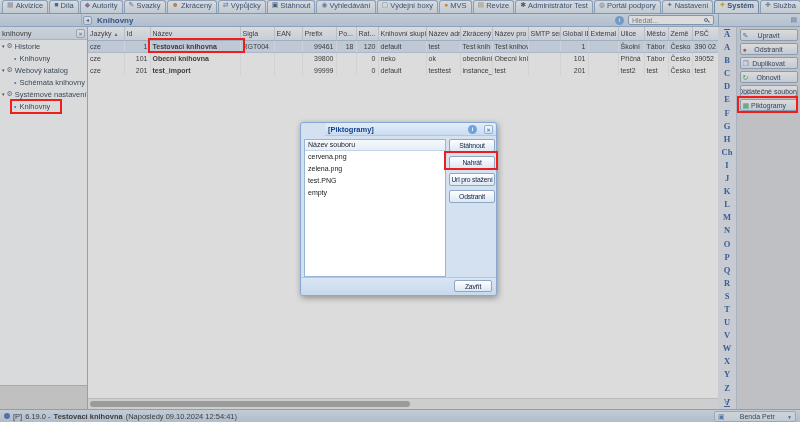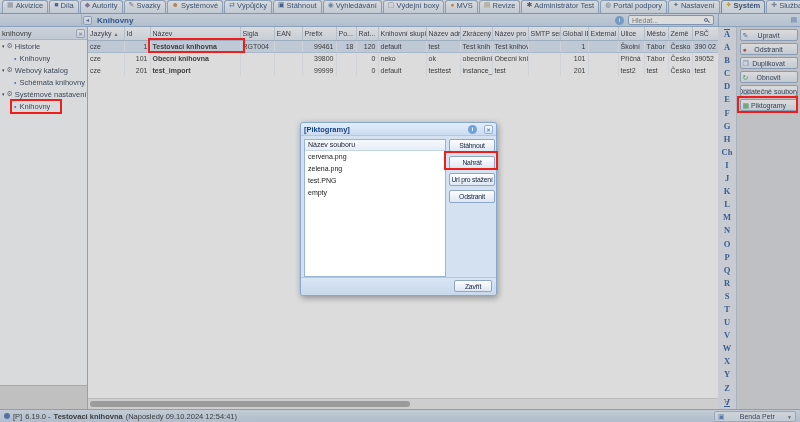--- a/index.html
+++ b/index.html
@@ -104,21 +104,21 @@
   .user-box { position:absolute; right:4px; top:1px; width:82px; height:11px; border:1px solid #a5b8d0;
     border-radius:2px; background:linear-gradient(#eef4fb,#dbe6f3); display:flex; align-items:center;
     font-size:7px; padding:0 3px; color:#1a2b44; }
   .user-box .uicon { color:#4a78b8; font-size:7px; margin-right:3px; }
   .user-box .uname { flex:1; text-align:center; white-space:nowrap; overflow:hidden; }
   .user-box .caret { font-size:5px; color:#44597a; }
 
   
   .mask { position:absolute; left:0; top:0; width:800px; height:422px; background:rgba(130,130,130,0.28); z-index:50; }
   .dialog { position:absolute; left:300px; top:122px; width:197px; height:174px; z-index:100;
-    background:#d4e1f1; border:1px solid #87a8d0; border-radius:3px; box-shadow:1px 2px 6px rgba(0,0,0,0.35); }
+    background:#d4e1f1; border:1px solid #87a8d0; border-radius:3px; box-shadow:1px 2px 6px rgba(0,0,0,0.35);padding-left:24px; }
   .dlg-title { height:13px; display:flex; align-items:center; padding:0 3px;
     background:linear-gradient(#e3eefb,#cadbf0); border-bottom:1px solid #b3c8df; border-radius:3px 3px 0 0; }
   .dlg-title .t { font-size:7.5px; font-weight:bold; color:#15428b; flex:1; }
   .dlg-close { width:9px; height:9px; margin-left:3px; border:1px solid #8fb0d8; border-radius:2px;
     background:linear-gradient(#f4f8fc,#d7e4f2); font-size:5.5px; line-height:8px; text-align:center; color:#2f5fae; }
   .dlg-list { position:absolute; left:3px; top:16px; width:142px; height:138px; background:#fff; border:1px solid #9ab4d6; }
   .dlg-list-header { height:11px; background:linear-gradient(#f6f9fc,#e5edf6); border-bottom:1px solid #c4d4e6;
     font-size:7px; color:#223; padding:0 3px; line-height:10px; }
   .dlg-row { height:12px; font-size:7px; color:#1a1a1a; padding:0 3px; line-height:12px; white-space:nowrap; overflow:hidden; }
   .dlg-btns { position:absolute; left:148px; top:16px; width:46px; display:flex; flex-direction:column; gap:4px; }
@@ -151,21 +151,21 @@
   <div class="tab">
       <span class="ticon" style="color: rgb(138, 109, 160);">◆</span>
       <span>Autority</span>
     </div>
   <div class="tab">
       <span class="ticon" style="color: rgb(85, 101, 125);">✎</span>
       <span>Svazky</span>
     </div>
   <div class="tab">
       <span class="ticon" style="color: rgb(192, 123, 58);">☻</span>
-      <span>Systémové</span>
+      <span>Zkrácený</span>
     </div>
   <div class="tab">
       <span class="ticon" style="color: rgb(58, 123, 192);">⇄</span>
       <span>Výpůjčky</span>
     </div>
   <div class="tab">
       <span class="ticon" style="color: rgb(45, 79, 138);">▣</span>
       <span>Stáhnout</span>
     </div>
   <div class="tab">

